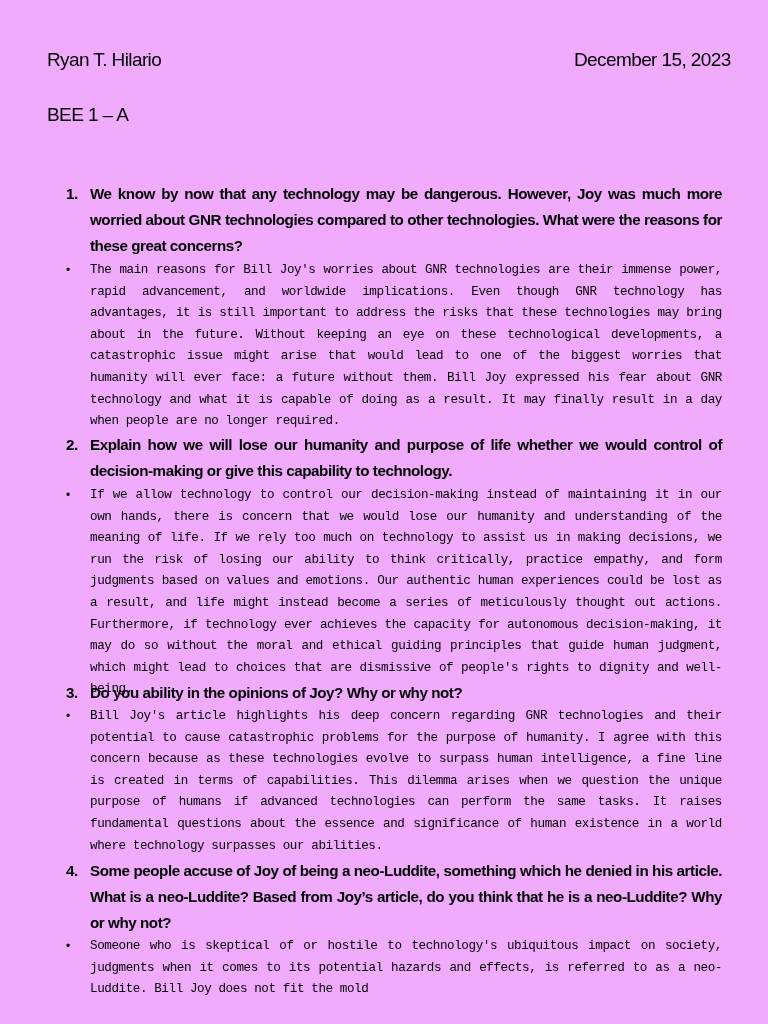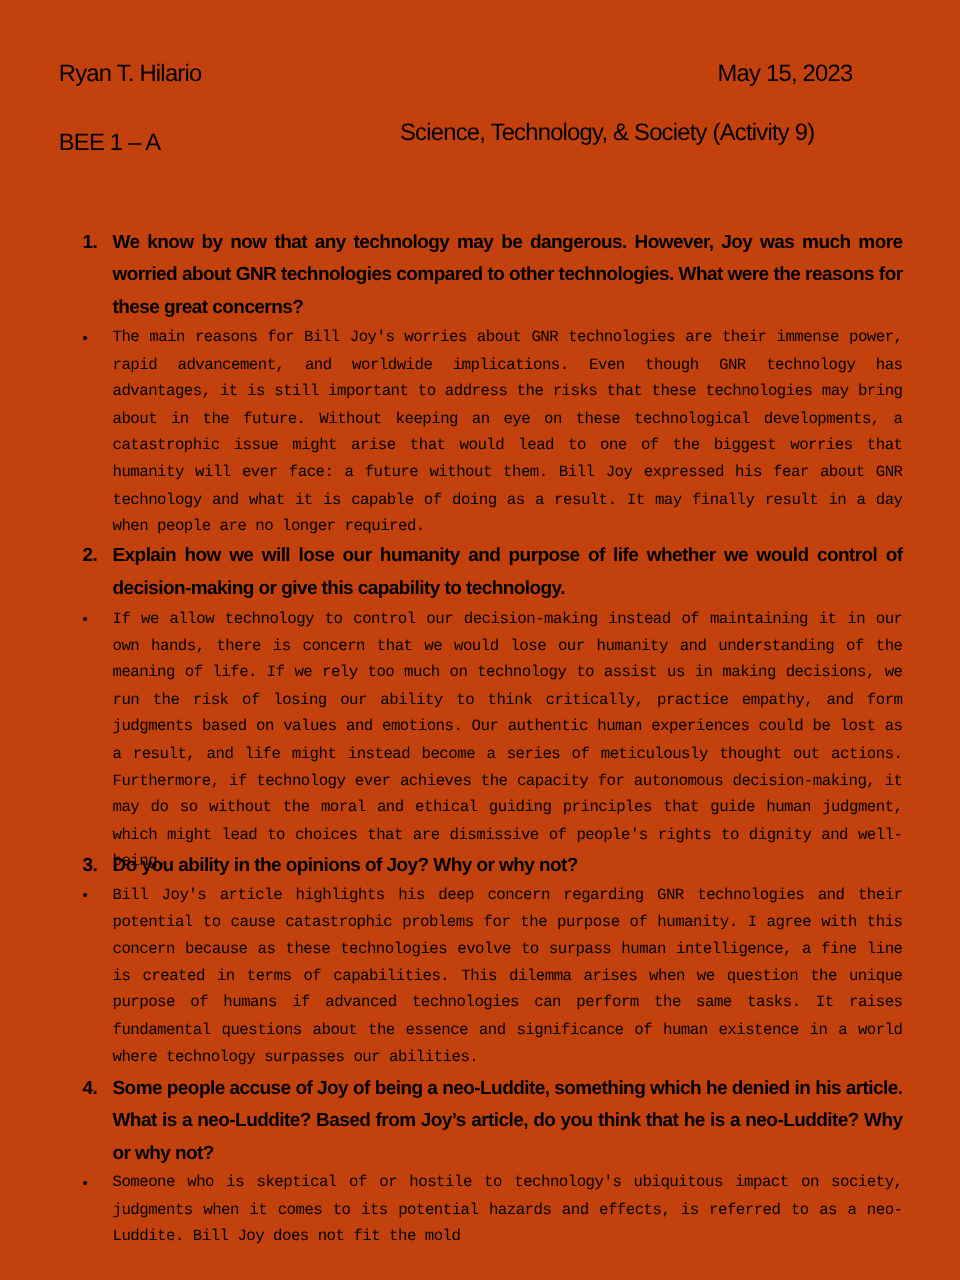--- a/index.html
+++ b/index.html
@@ -1,39 +1,38 @@
 <!DOCTYPE html>
 <html><head>
   <meta charset="utf-8">
   <style>
     html, body { margin: 0; padding: 0; background: #ffffff; }
     body { width: 768px; height: 1024px; overflow: hidden; position: relative; color: #000; }
-    .page { position: absolute; left: 0; top: 0; width: 768px; height: 1024px; background: #c2410c; }
+    .page { position: absolute; left: 0; top: 0; width: 768px; height: 1024px; background: #f0abfc; }
     .hdr { position: absolute; font-family: "Liberation Sans", sans-serif; font-size: 19px; font-weight: 400; letter-spacing: -0.6px; color: #000; white-space: nowrap; }
     .hdr-name { left: 47px; top: 49px; }
     .hdr-date { left: 574px; top: 49px; }
     .hdr-section { left: 47px; top: 104px; }
     .hdr-course { left: 320px; top: 96px; }
 
     .q { position: absolute; left: 66px; width: 656px; font-family: "Liberation Sans", sans-serif; font-weight: 700; font-size: 15.2px; line-height: 26px; letter-spacing: -0.45px; text-align: justify; }
     .q .num { position: absolute; left: 0; top: 0; width: 24px; }
     .q .qtext { display: block; margin-left: 24px; }
     .a { position: absolute; left: 66px; width: 656px; font-family: "Liberation Sans", sans-serif; font-weight: 400; font-size: 12.6px; line-height: 21.6px; letter-spacing: -0.42px; text-align: justify; }
     .a .bullet { position: absolute; left: 0; top: 0; width: 24px; font-size: 12px; }
     .a .atext { display: block; margin-left: 24px; font-family: Liberation Mono, monospace; }
   </style>
 </head>
 <body>
 
 <div class="page">
 
   <div class="hdr hdr-name">Ryan T. Hilario</div>
-  <div class="hdr hdr-date">May 15, 2023</div>
+  <div class="hdr hdr-date">December 15, 2023</div>
   <div class="hdr hdr-section">BEE 1 – A</div>
-  <div class="hdr hdr-course">Science, Technology, &amp; Society (Activity 9)</div>
 
   <div class="q" style="top:181px;">
     <span class="num">1.</span>
     <span class="qtext">We know by now that any technology may be dangerous. However, Joy was much more worried about GNR technologies compared to other technologies. What were the reasons for these great concerns?</span>
   </div>
   <div class="a" style="top:260px;">
     <span class="bullet">•</span>
     <span class="atext">The main reasons for Bill Joy's worries about GNR technologies are their immense power, rapid advancement, and worldwide implications. Even though GNR technology has advantages, it is still important to address the risks that these technologies may bring about in the future. Without keeping an eye on these technological developments, a catastrophic issue might arise that would lead to one of the biggest worries that humanity will ever face: a future without them. Bill Joy expressed his fear about GNR technology and what it is capable of doing as a result. It may finally result in a day when people are no longer required.</span>
   </div>
 

